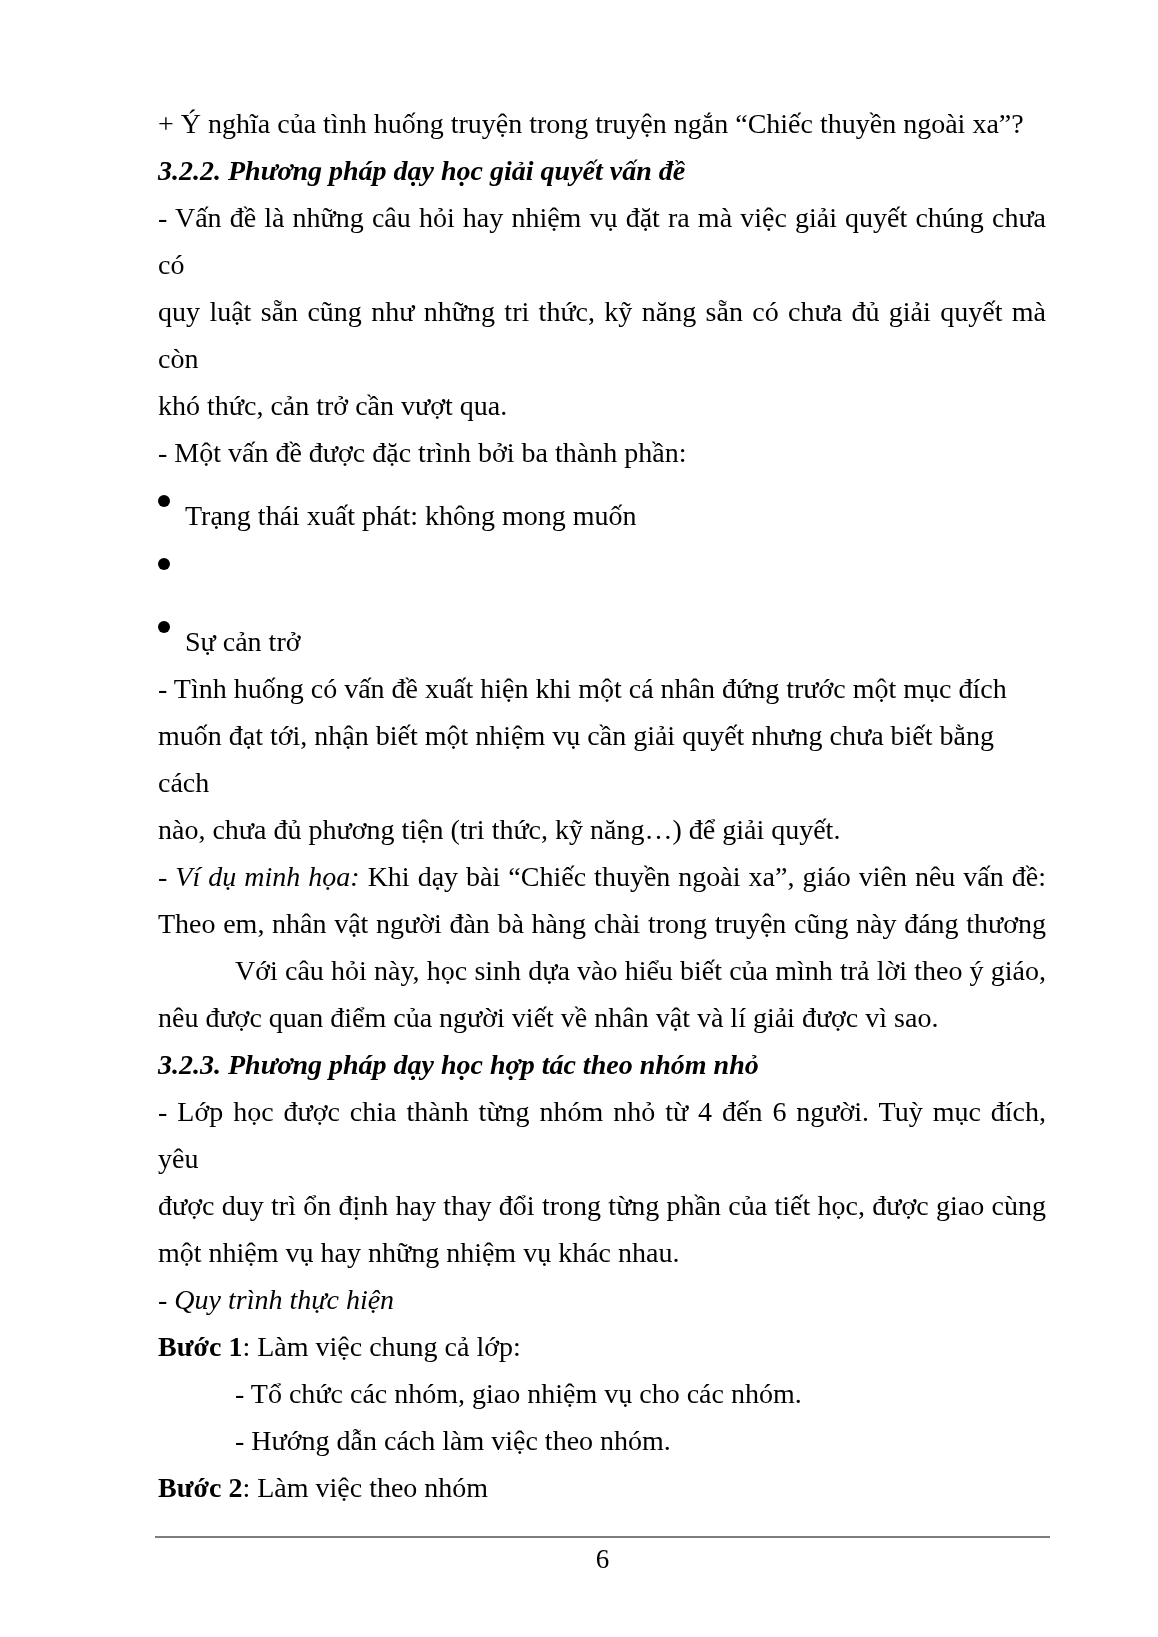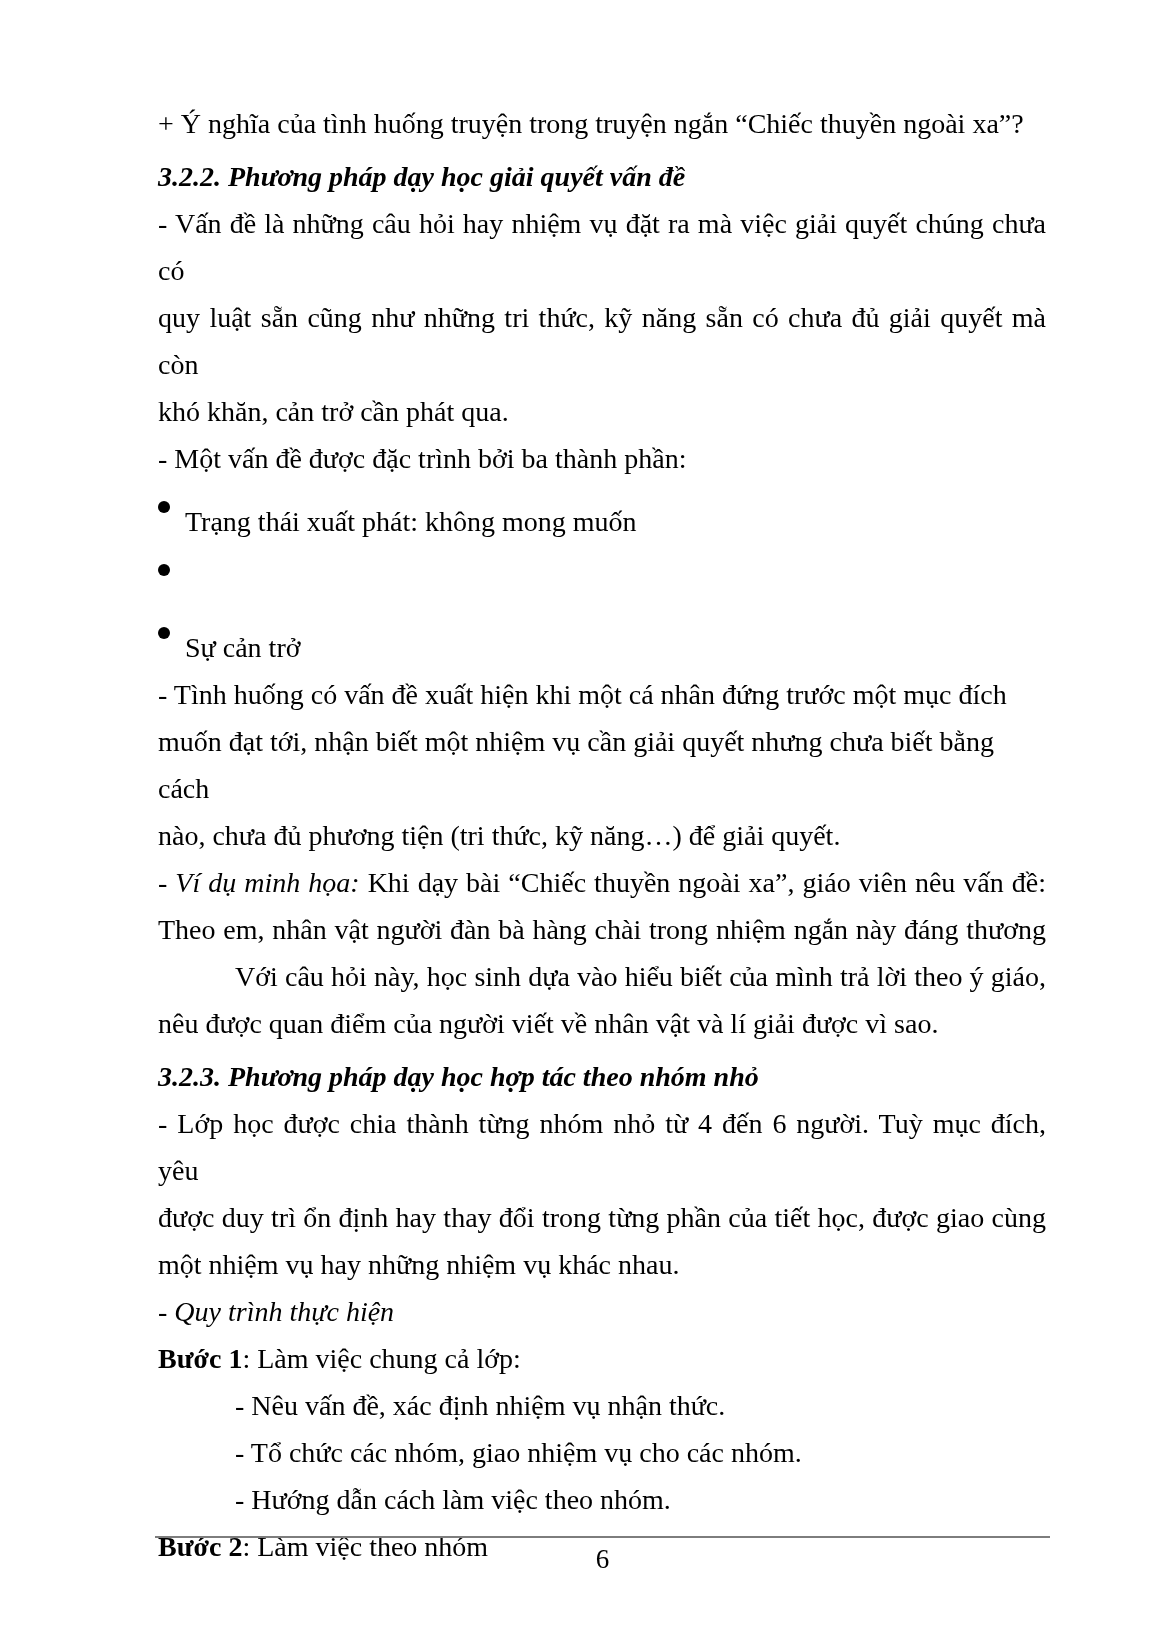--- a/index.html
+++ b/index.html
@@ -26,21 +26,21 @@
     width: 888px;
   }
   .line {
     font-size: 28px;
     line-height: 47px;
     min-height: 47px;
     text-align: left;
   }
   .line .b { font-weight: bold; }
   .line .i { font-style: italic; }
-  .heading { font-weight: bold; font-style: italic; margin-top: 6px; }
+  .heading { font-weight: bold; font-style: italic; }
   .just {
     text-align: justify;
     text-align-last: justify;
   }
   .indent { text-indent: 77px; }
   .sub { padding-left: 77px; }
   .bullet { margin-top: 16px; }
   .dot {
     display: inline-block;
     width: 12px;
@@ -71,38 +71,37 @@
 </style>
 </head>
 <body>
 
 <div class="page">
   <div class="doc">
       <div class="line"><span>+ Ý nghĩa của tình huống truyện trong truyện ngắn “Chiếc thuyền ngoài xa”?</span></div>
       <div class="line heading"><span>3.2.2. Phương pháp dạy học giải quyết vấn đề</span></div>
       <div class="line just"><span>- Vấn đề là những câu hỏi hay nhiệm vụ đặt ra mà việc giải quyết chúng chưa có</span></div>
       <div class="line just"><span>quy luật sẵn cũng như những tri thức, kỹ năng sẵn có chưa đủ giải quyết mà còn</span></div>
-      <div class="line"><span>khó khăn, cản trở cần phát qua.</span></div>
+      <div class="line"><span>khó thức, cản trở cần vượt qua.</span></div>
       <div class="line"><span>- Một vấn đề được đặc trình bởi ba thành phần:</span></div>
       <div class="line bullet"><span class="dot"></span><span>Trạng thái xuất phát: không mong muốn</span></div>
       <div class="line bullet"><span class="dot"></span></div>
       <div class="line bullet"><span class="dot"></span><span>Sự cản trở</span></div>
       <div class="line"><span>- Tình huống có vấn đề xuất hiện khi một cá nhân đứng trước một mục đích</span></div>
       <div class="line"><span>muốn đạt tới, nhận biết một nhiệm vụ cần giải quyết nhưng chưa biết bằng cách</span></div>
       <div class="line"><span>nào, chưa đủ phương tiện (tri thức, kỹ năng…) để giải quyết.</span></div>
       <div class="line just"><span class="i">- Ví dụ minh họa:</span><span> Khi dạy bài “Chiếc thuyền ngoài xa”, giáo viên nêu vấn đề:</span></div>
-      <div class="line just"><span>Theo em, nhân vật người đàn bà hàng chài trong nhiệm ngắn này đáng thương</span></div>
+      <div class="line just"><span>Theo em, nhân vật người đàn bà hàng chài trong truyện cũng này đáng thương</span></div>
       <div class="line just indent"><span>Với câu hỏi này, học sinh dựa vào hiểu biết của mình trả lời theo ý giáo,</span></div>
       <div class="line"><span>nêu được quan điểm của người viết về nhân vật và lí giải được vì sao.</span></div>
       <div class="line heading"><span>3.2.3. Phương pháp dạy học hợp tác theo nhóm nhỏ</span></div>
       <div class="line just"><span>- Lớp học được chia thành từng nhóm nhỏ từ 4 đến 6 người. Tuỳ mục đích, yêu</span></div>
       <div class="line just"><span>được duy trì ổn định hay thay đổi trong từng phần của tiết học, được giao cùng</span></div>
       <div class="line"><span>một nhiệm vụ hay những nhiệm vụ khác nhau.</span></div>
       <div class="line"><span class="i">- Quy trình thực hiện</span></div>
       <div class="line"><span class="b">Bước 1</span><span>: Làm việc chung cả lớp:</span></div>
-      <div class="line sub"><span>- Nêu vấn đề, xác định nhiệm vụ nhận thức.</span></div>
       <div class="line sub"><span>- Tổ chức các nhóm, giao nhiệm vụ cho các nhóm.</span></div>
       <div class="line sub"><span>- Hướng dẫn cách làm việc theo nhóm.</span></div>
       <div class="line"><span class="b">Bước 2</span><span>: Làm việc theo nhóm</span></div>
     </div>
   <div class="footer-rule"></div>
   <div class="page-number">6</div>
 </div>
 
 </body></html>

